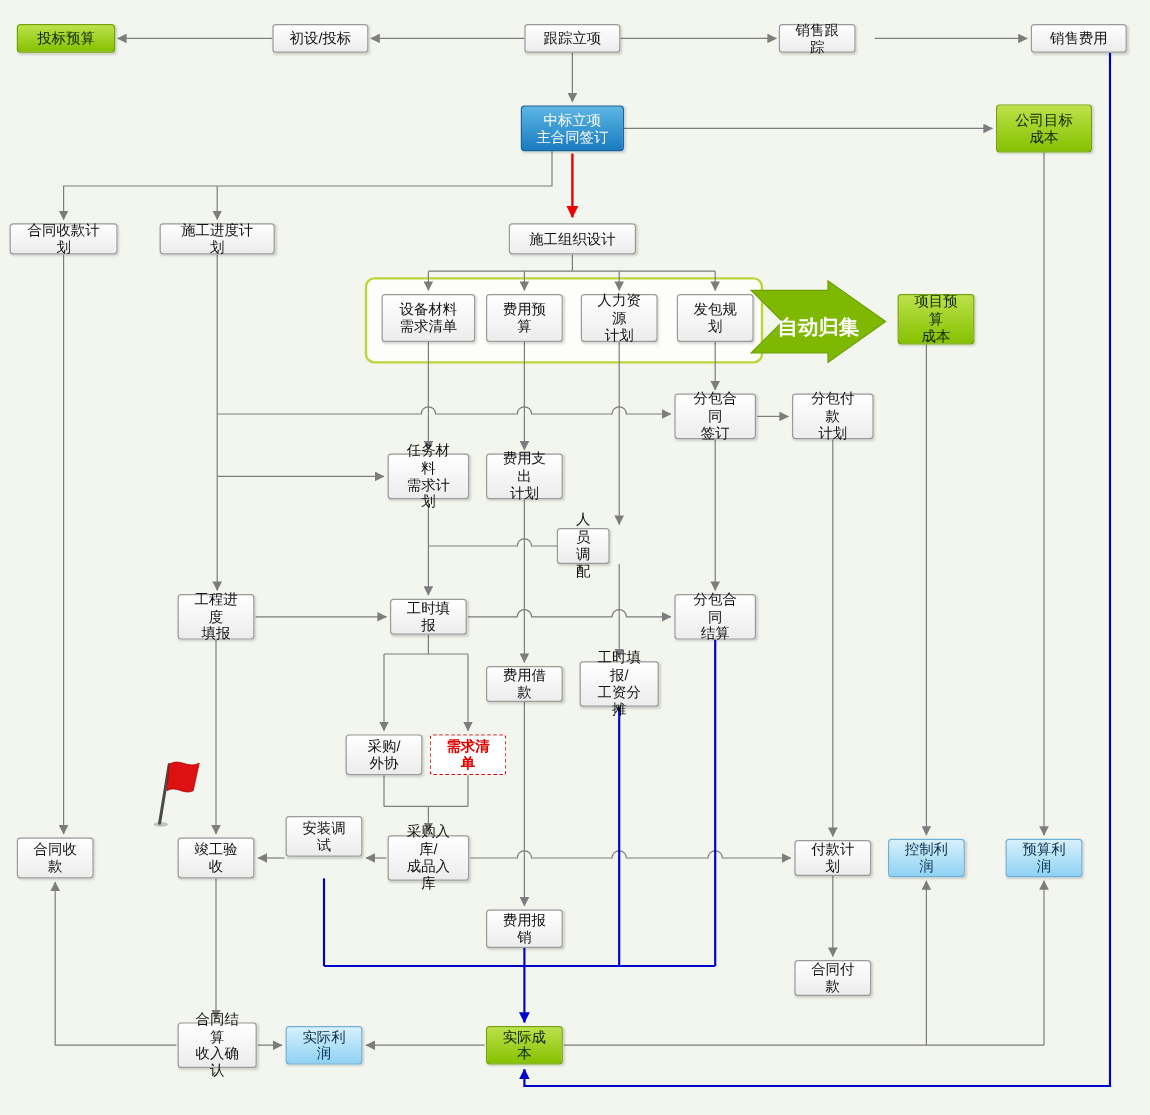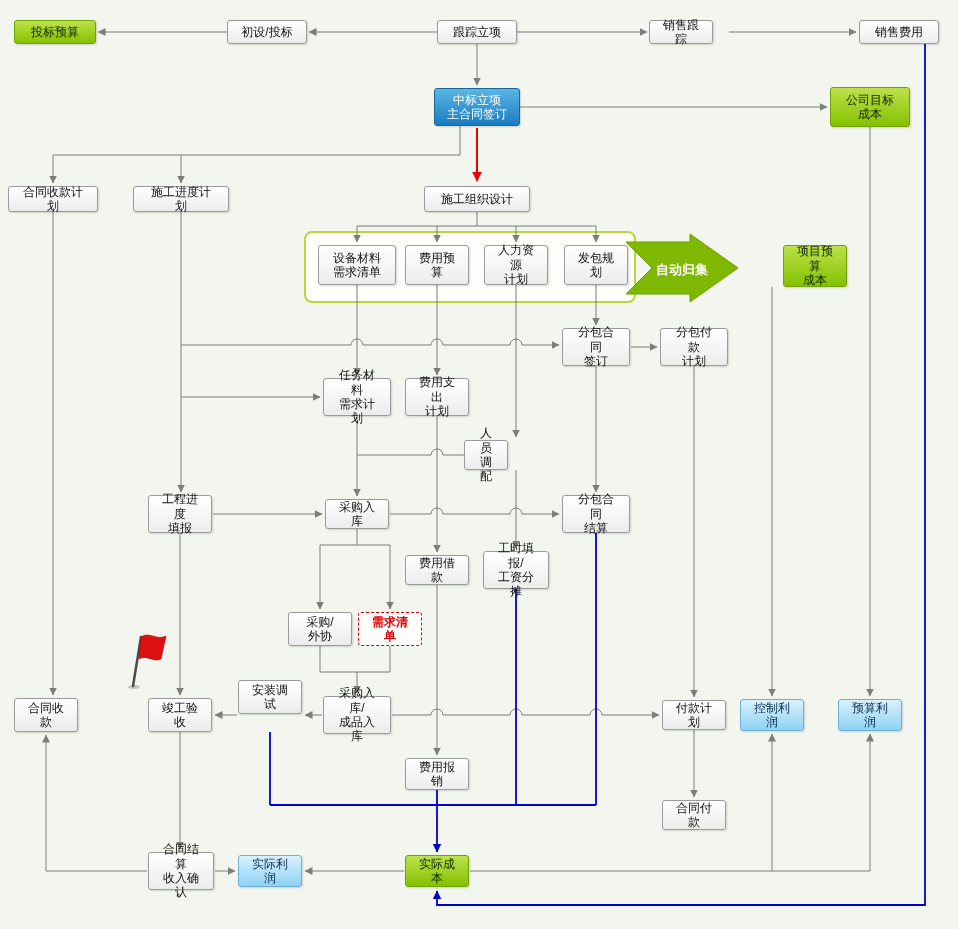--- a/index.html
+++ b/index.html
@@ -8,21 +8,21 @@
   svg.wires{position:absolute;left:0;top:0;z-index:1;}
   .group-box{position:absolute;z-index:0;border:2px solid #bdd53a;border-radius:8px;background:#fdfefa;box-sizing:border-box;}
   .node{position:absolute;z-index:2;display:flex;align-items:center;justify-content:center;text-align:center;
         font-size:12px;line-height:1.2;color:#111;white-space:pre-line;box-sizing:border-box;padding:1px 12px;
         background:linear-gradient(180deg,#ffffff,#ececec);border:1px solid #9b9b9b;border-radius:3px;
         box-shadow:1px 1px 2px rgba(0,0,0,.15);}
   .node.green{background:linear-gradient(180deg,#bce14a,#85c100);border-color:#73a300;color:#0b2200;}
   .node.blue{background:linear-gradient(180deg,#5cb6e4,#1a7cc0);border-color:#16679f;color:#fff;}
   .node.lightblue{background:linear-gradient(180deg,#d8f1fd,#8fd2f3);border-color:#6fb0d6;color:#0a2f4e;}
   .node.reddash{border:1px dashed #e00000;color:#e00000;font-weight:bold;background:#fff;box-shadow:none;}
-  .auto-label{position:absolute;z-index:3;color:#fff;font-weight:bold;font-size:13px;text-align:center;pointer-events:none;}
+  .auto-label{position:absolute;z-index:3;color:#fff;font-weight:bold;font-size:17px;text-align:center;pointer-events:none;}
 </style>
 </head>
 <body>
 
 <div id="stage">
 
   <div class="group-box" style="left:304px;top:231px;width:332px;height:72px"></div>
 
   <svg class="wires" width="958" height="929" viewBox="0 0 958 929">
     <defs>
@@ -140,38 +140,38 @@
   <div class="node" style="left:133px;top:186px;width:96px;height:26px">施工进度计划</div>
   <div class="node" style="left:424px;top:186px;width:106px;height:26px">施工组织设计</div>
 
   <div class="node" style="left:318px;top:245px;width:78px;height:40px">设备材料
 需求清单</div>
   <div class="node" style="left:405px;top:245px;width:64px;height:40px">费用预算</div>
   <div class="node" style="left:484px;top:245px;width:64px;height:40px">人力资源
 计划</div>
   <div class="node" style="left:564px;top:245px;width:64px;height:40px">发包规划</div>
 
-  <div class="node green" style="left:783px;top:245px;width:64px;height:42px">项目预算
+  <div class="node green" style="left:748px;top:245px;width:64px;height:42px">项目预算
 成本</div>
 
   <div class="node" style="left:562px;top:328px;width:68px;height:38px">分包合同
 签订</div>
   <div class="node" style="left:660px;top:328px;width:68px;height:38px">分包付款
 计划</div>
 
   <div class="node" style="left:323px;top:378px;width:68px;height:38px">任务材料
 需求计划</div>
   <div class="node" style="left:405px;top:378px;width:64px;height:38px">费用支出
 计划</div>
 
   <div class="node" style="left:464px;top:440px;width:44px;height:30px">人员调配</div>
 
   <div class="node" style="left:148px;top:495px;width:64px;height:38px">工程进度
 填报</div>
-  <div class="node" style="left:325px;top:499px;width:64px;height:30px">采购入库</div>
+  <div class="node" style="left:325px;top:499px;width:64px;height:30px">工时填报</div>
   <div class="node" style="left:562px;top:495px;width:68px;height:38px">分包合同
 结算</div>
 
   <div class="node" style="left:405px;top:555px;width:64px;height:30px">费用借款</div>
   <div class="node" style="left:483px;top:551px;width:66px;height:38px">工时填报/
 工资分摊</div>
 
   <div class="node" style="left:288px;top:612px;width:64px;height:34px">采购/外协</div>
   <div class="node reddash" style="left:358px;top:612px;width:64px;height:34px">需求清单</div>
 

